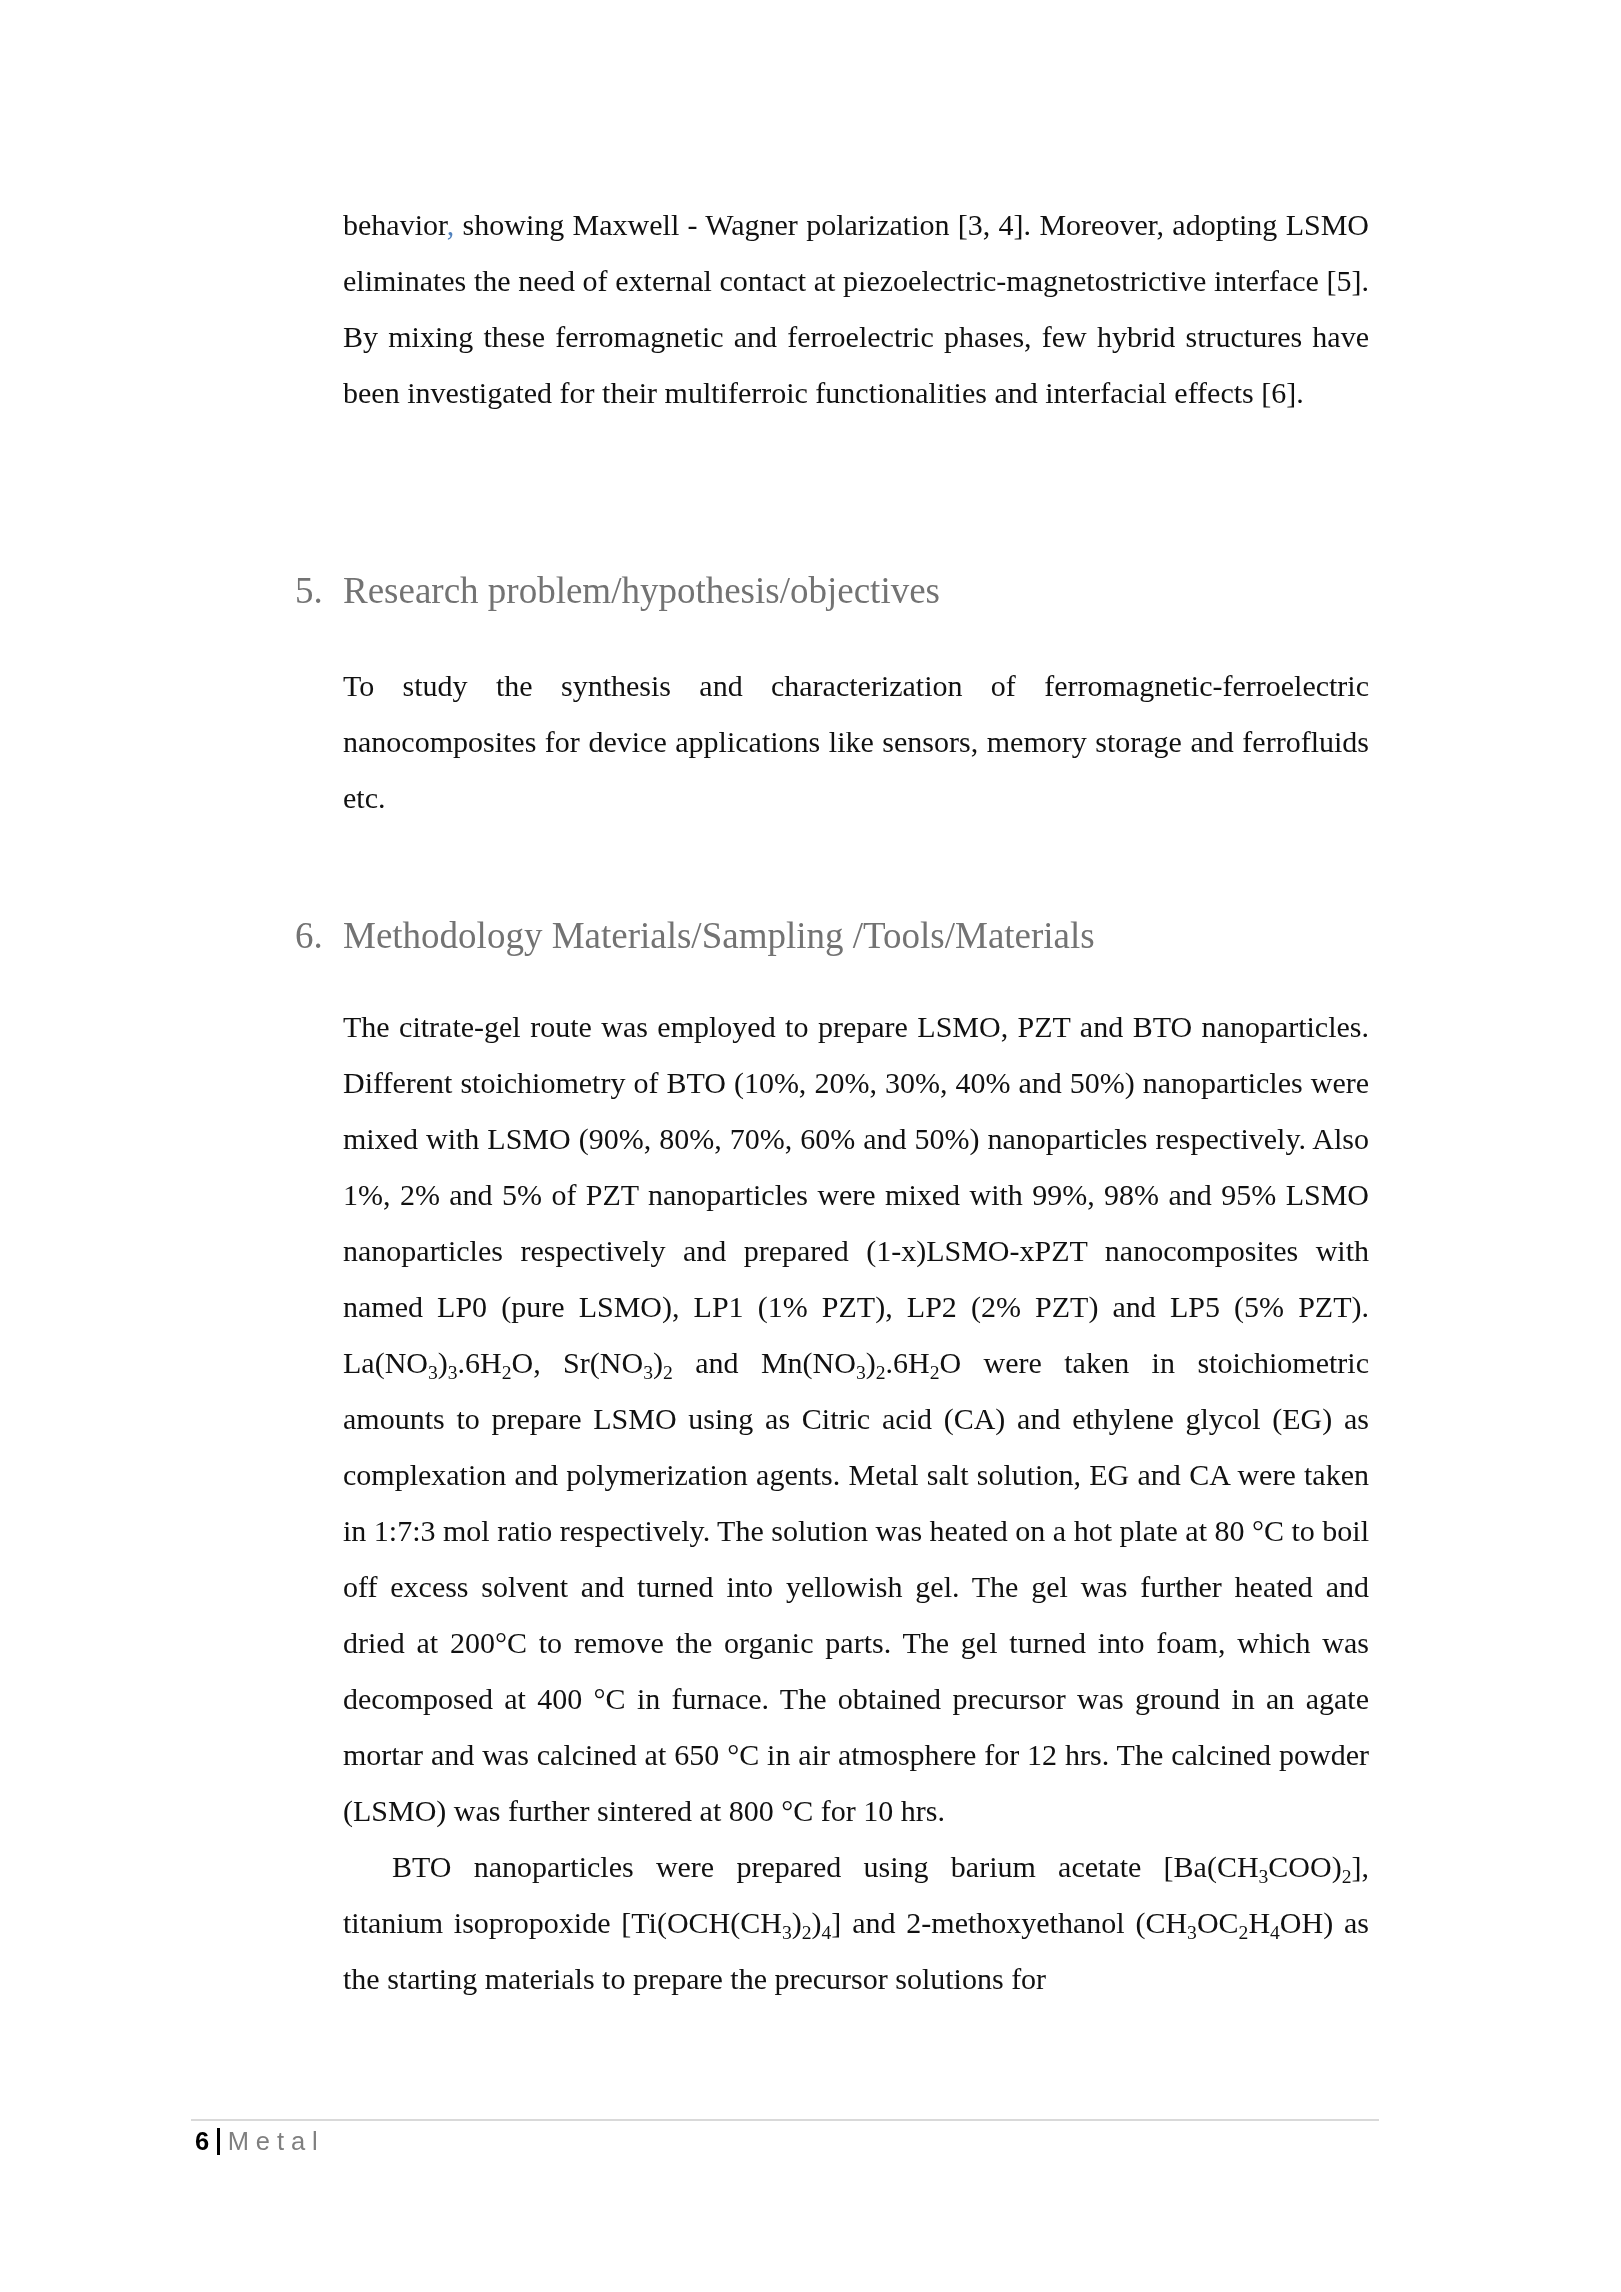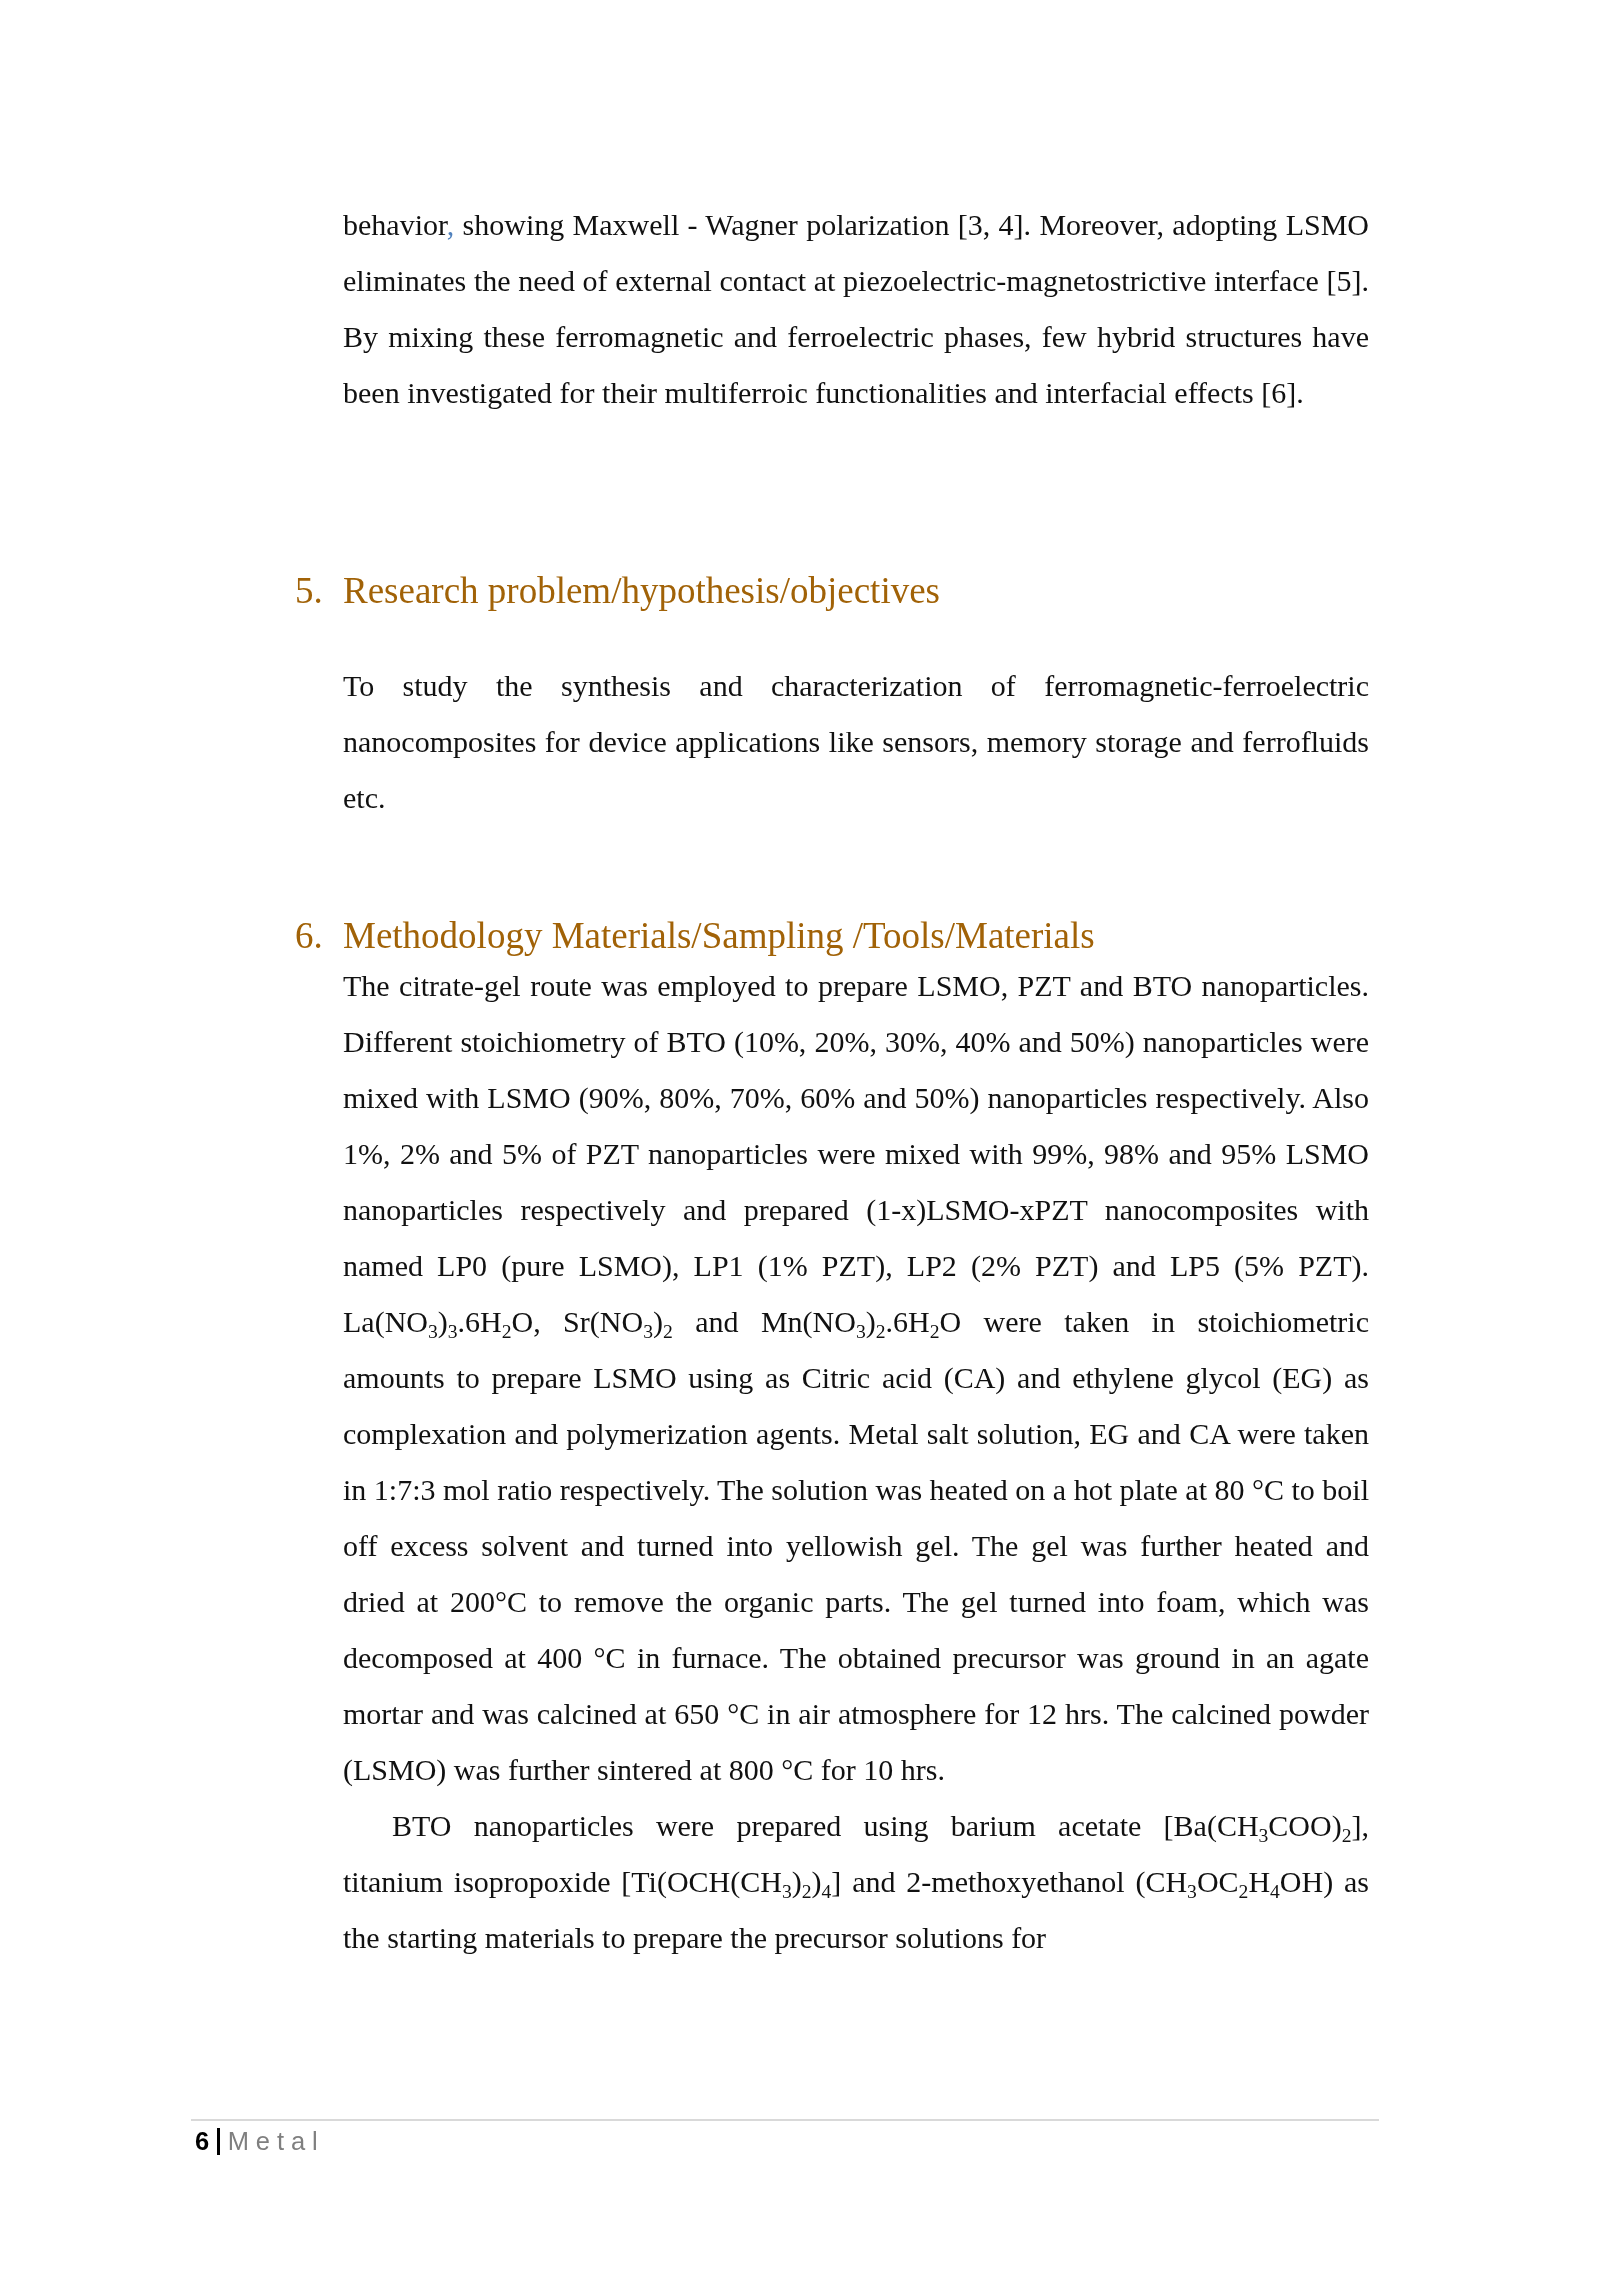--- a/index.html
+++ b/index.html
@@ -1,21 +1,21 @@
 <!DOCTYPE html>
 <html><head>
 <meta charset="utf-8">
 <style>
   html, body { margin: 0; padding: 0; background: #ffffff; }
   body { width: 1621px; height: 2293px; position: relative; overflow: hidden; }
   .page { position: absolute; left: 0; top: 0; width: 1621px; height: 2090px; background: #fff; }
   .block { position: absolute; left: 343px; width: 1026px; font-family: "Liberation Serif", serif; font-size: 30px; line-height: 56px; color: #111; text-align: justify; }
   .block p { margin: 0; }
   .block p.indent { text-indent: 49px; }
-  .heading { position: absolute; left: 295px; font-family: "Liberation Serif", serif; font-size: 37px; line-height: 45px; color: #a16207; white-space: nowrap; }
+  .heading { position: absolute; left: 295px; font-family: "Liberation Serif", serif; font-size: 37px; line-height: 45px; color: #737373; white-space: nowrap; }
   .heading .num { display: inline-block; width: 48px; }
   sub { font-size: 19.6px; line-height: 0; vertical-align: -5.9px; }
   .blue { color: #4f81bd; }
   .footer-rule { position: absolute; left: 191px; top: 2119px; width: 1188px; height: 0; border-top: 2px solid #d9d9d9; }
   .footer { position: absolute; left: 195px; top: 2127px; font-family: "Liberation Sans", sans-serif; font-size: 25.5px; line-height: 29px; white-space: nowrap; }
   .footer .pnum { font-weight: bold; color: #000; }
   .footer .bar { display: inline-block; width: 2.9px; height: 27.4px; background: #000; vertical-align: -4.9px; margin: 0 7.8px 0 7.8px; }
   .footer .plabel { color: #7f7f7f; letter-spacing: 6.9px; }
 </style>
 </head>
@@ -32,21 +32,21 @@
   </div>
 
   <div class="block" style="top: 658px;">
     <p>To study the synthesis and characterization of ferromagnetic-ferroelectric nanocomposites for device applications like sensors, memory storage and ferrofluids etc.</p>
   </div>
 
   <div class="heading" style="top: 913px;">
     <span class="num">6.</span><span>Methodology Materials/Sampling /Tools/Materials</span>
   </div>
 
-  <div class="block" style="top: 958px; font-family: Liberation Serif, serif;">
+  <div class="block" style="top: 999px; font-family: Liberation Serif, serif;">
     <p><span>The citrate-gel route was employed to prepare LSMO, PZT and BTO nanoparticles. Different stoichiometry of BTO (10%, 20%, 30%, 40% and 50%) nanoparticles were mixed with LSMO (90%, 80%, 70%, 60% and 50%) nanoparticles respectively. Also 1%, 2% and 5% of PZT nanoparticles were mixed with 99%, 98% and 95% LSMO nanoparticles respectively and prepared  (1-x)LSMO-xPZT nanocomposites with named LP0 (pure LSMO), LP1 (1% PZT), LP2 (2% PZT) and LP5 (5% PZT). La(NO</span><sub>3</sub><span>)</span><sub>3</sub><span>.6H</span><sub>2</sub><span>O, Sr(NO</span><sub>3</sub><span>)</span><sub>2</sub><span> and Mn(NO</span><sub>3</sub><span>)</span><sub>2</sub><span>.6H</span><sub>2</sub><span>O were taken in stoichiometric amounts to prepare LSMO using as Citric acid (CA) and ethylene glycol (EG) as complexation and polymerization agents. Metal salt solution, EG and CA were taken in 1:7:3 mol ratio respectively. The solution was heated on a hot plate at 80 °C to boil off excess solvent and turned into yellowish gel. The gel was further heated and dried at 200°C to remove the organic parts. The gel turned into foam, which was decomposed at 400 °C in furnace. The obtained precursor was ground in an agate mortar and was calcined at 650 °C in air atmosphere for 12 hrs. The calcined powder (LSMO) was further sintered at 800 °C for 10 hrs.</span></p>
     <p class="indent"><span>BTO nanoparticles were prepared using barium acetate [Ba(CH</span><sub>3</sub><span>COO)</span><sub>2</sub><span>], titanium isopropoxide [Ti(OCH(CH</span><sub>3</sub><span>)</span><sub>2</sub><span>)</span><sub>4</sub><span>] and 2-methoxyethanol (CH</span><sub>3</sub><span>OC</span><sub>2</sub><span>H</span><sub>4</sub><span>OH) as the starting materials to prepare the precursor solutions for</span></p>
   </div>
 
   <div class="footer-rule"></div>
   <div class="footer">
     <span class="pnum">6</span><span class="bar"></span><span class="plabel">Metal</span>
   </div>
 
 </div>

